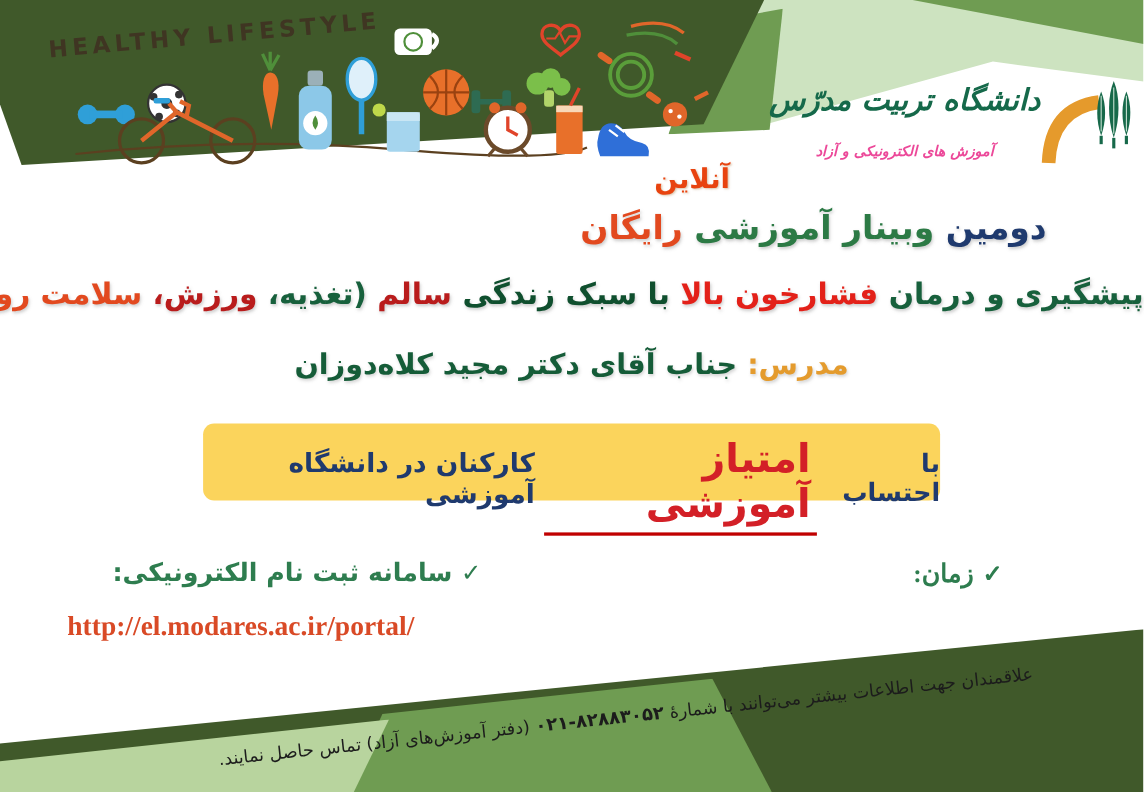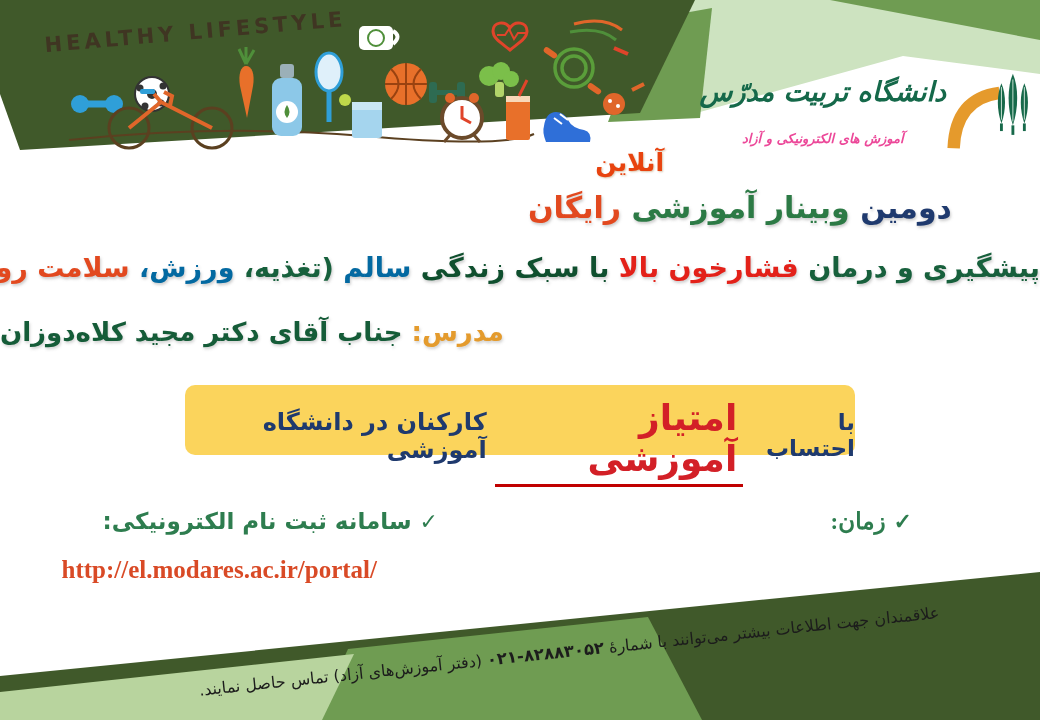--- a/index.html
+++ b/index.html
@@ -39,24 +39,24 @@
     position:absolute;top:190px;right:88px;white-space:nowrap;
     font-size:30px;font-weight:bold;
     text-shadow:1px 2px 3px rgba(110,110,110,.35);
   }
   .t-navy{color:#1f3a6e;} .t-green{color:#2c7a45;} .t-red{color:#e2491f;}
   .subject-line{
     position:absolute;top:252px;left:0;right:0;text-align:center;white-space:nowrap;
     font-size:27px;font-weight:bold;
     text-shadow:1px 2px 3px rgba(110,110,110,.35);
   }
-  .s-dgreen{color:#17603c;} .s-darkest{color:#0f4f2e;} .s-green{color:#0369a1;}
+  .s-dgreen{color:#17603c;} .s-darkest{color:#0f4f2e;} .s-green{color:#b91c1c;}
   .s-red{color:#e32119;} .s-red2{color:#e2491f;}
   .instructor-line{
-    position:absolute;top:317px;left:0;right:0;text-align:left;
+    position:absolute;top:317px;left:0;right:0;text-align:center;
     font-size:26px;font-weight:bold;color:#155c38;
     text-shadow:1px 2px 3px rgba(110,110,110,.3);
   }
   .i-gold{color:#e49b2d;}
 
   .credit-box{
     position:absolute;top:385px;right:185px;width:670px;height:70px;
     background:#fbd45c;border-radius:10px;
     display:flex;align-items:baseline;justify-content:center;
     padding-top:12px;box-sizing:border-box;

